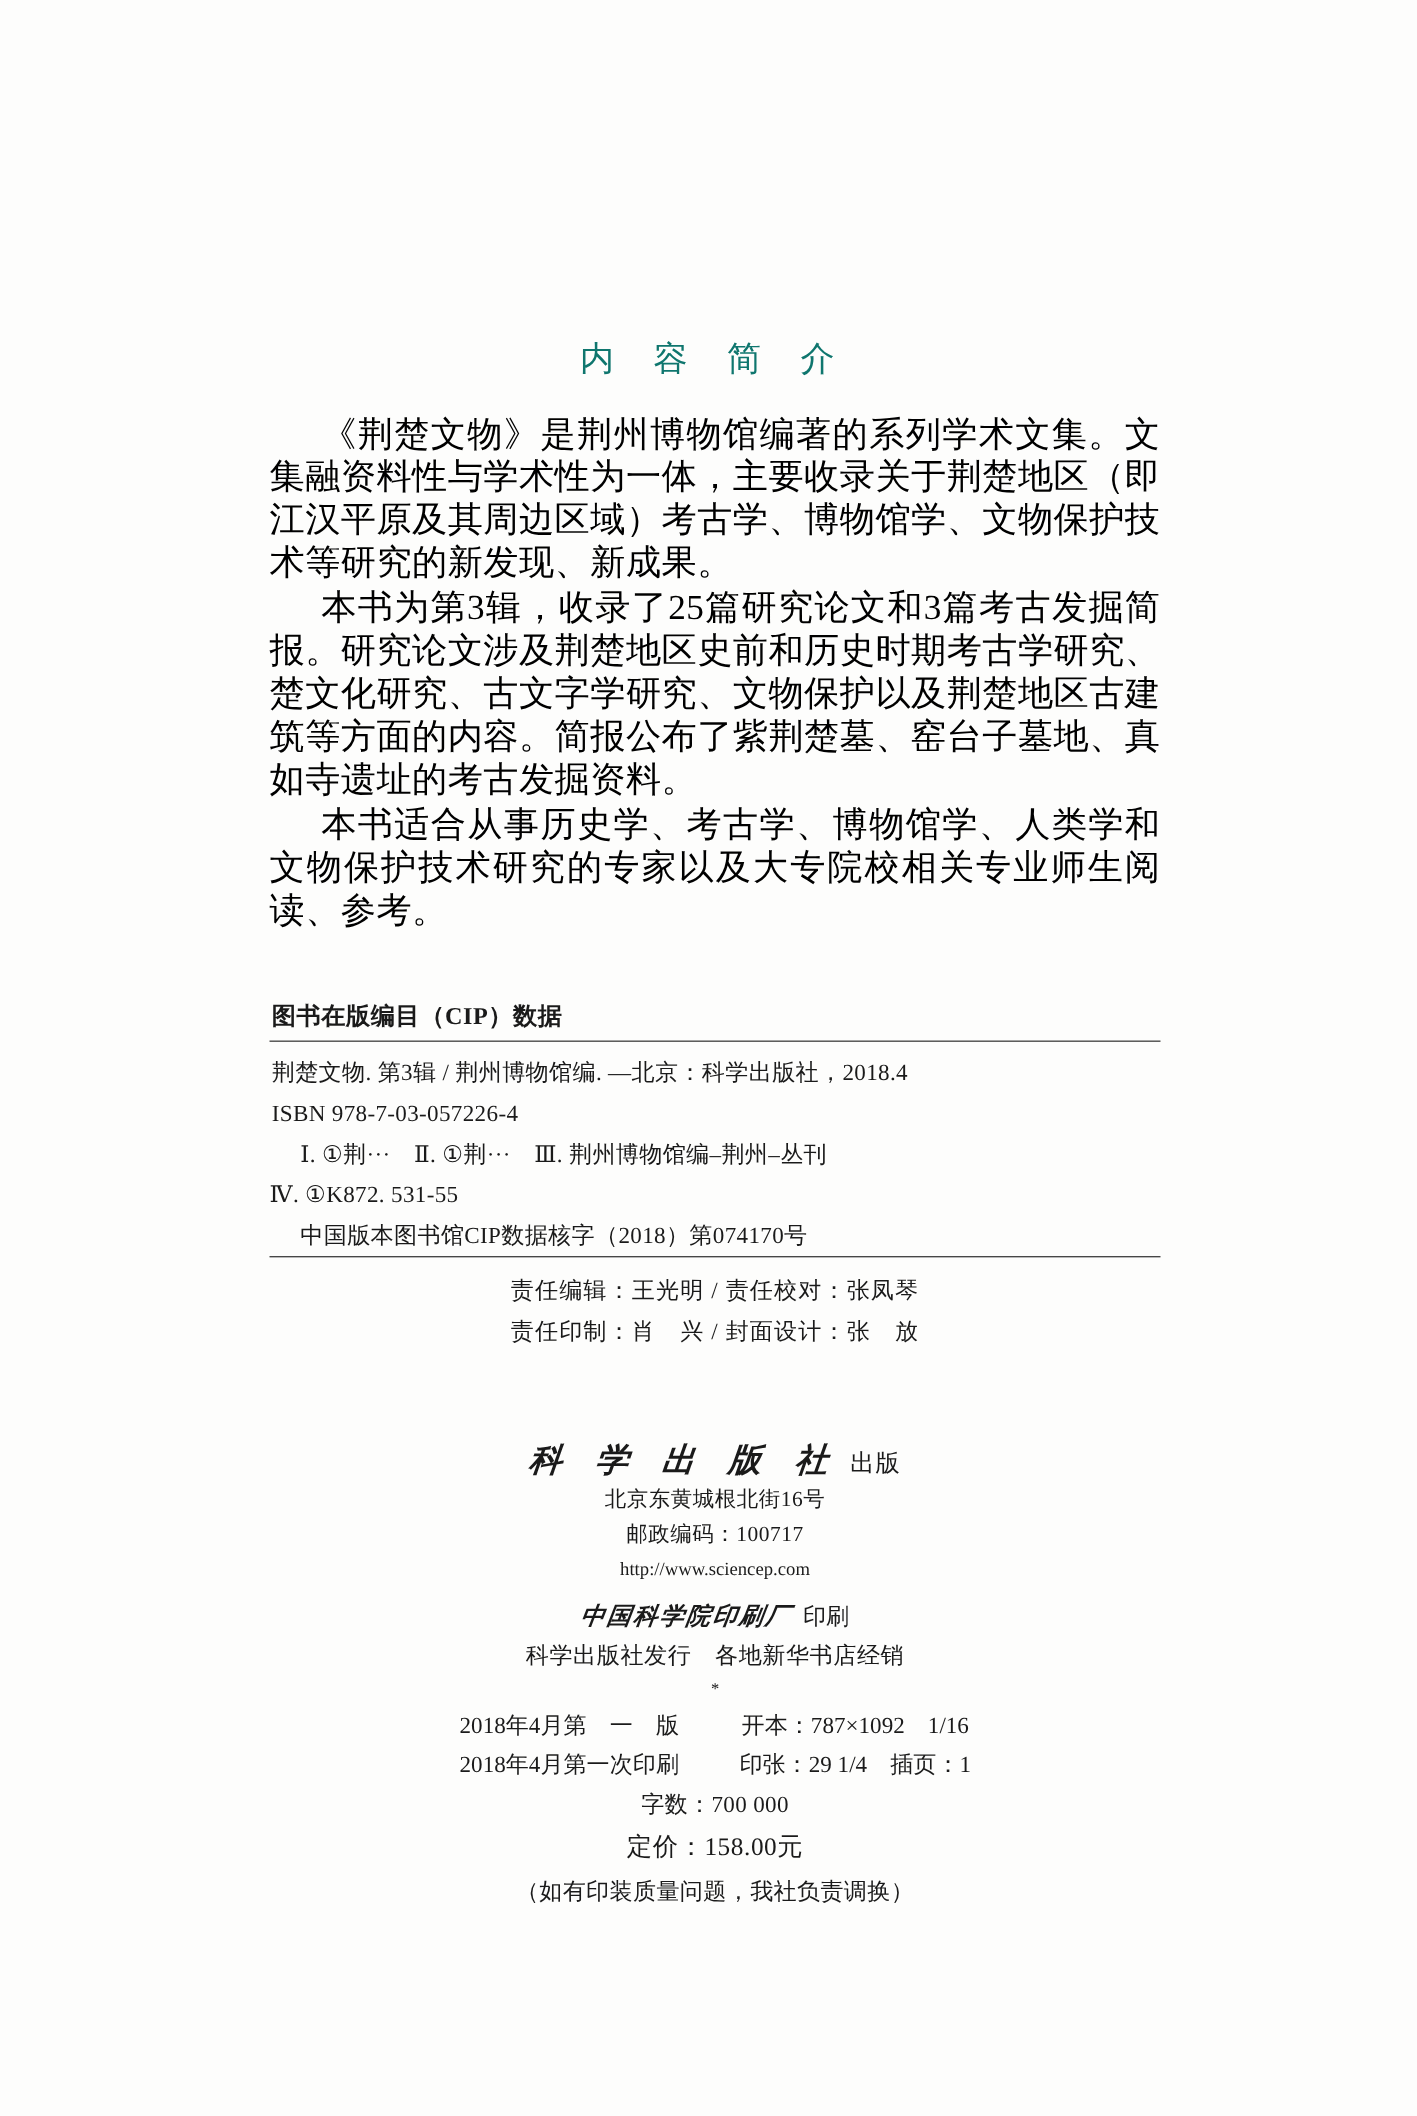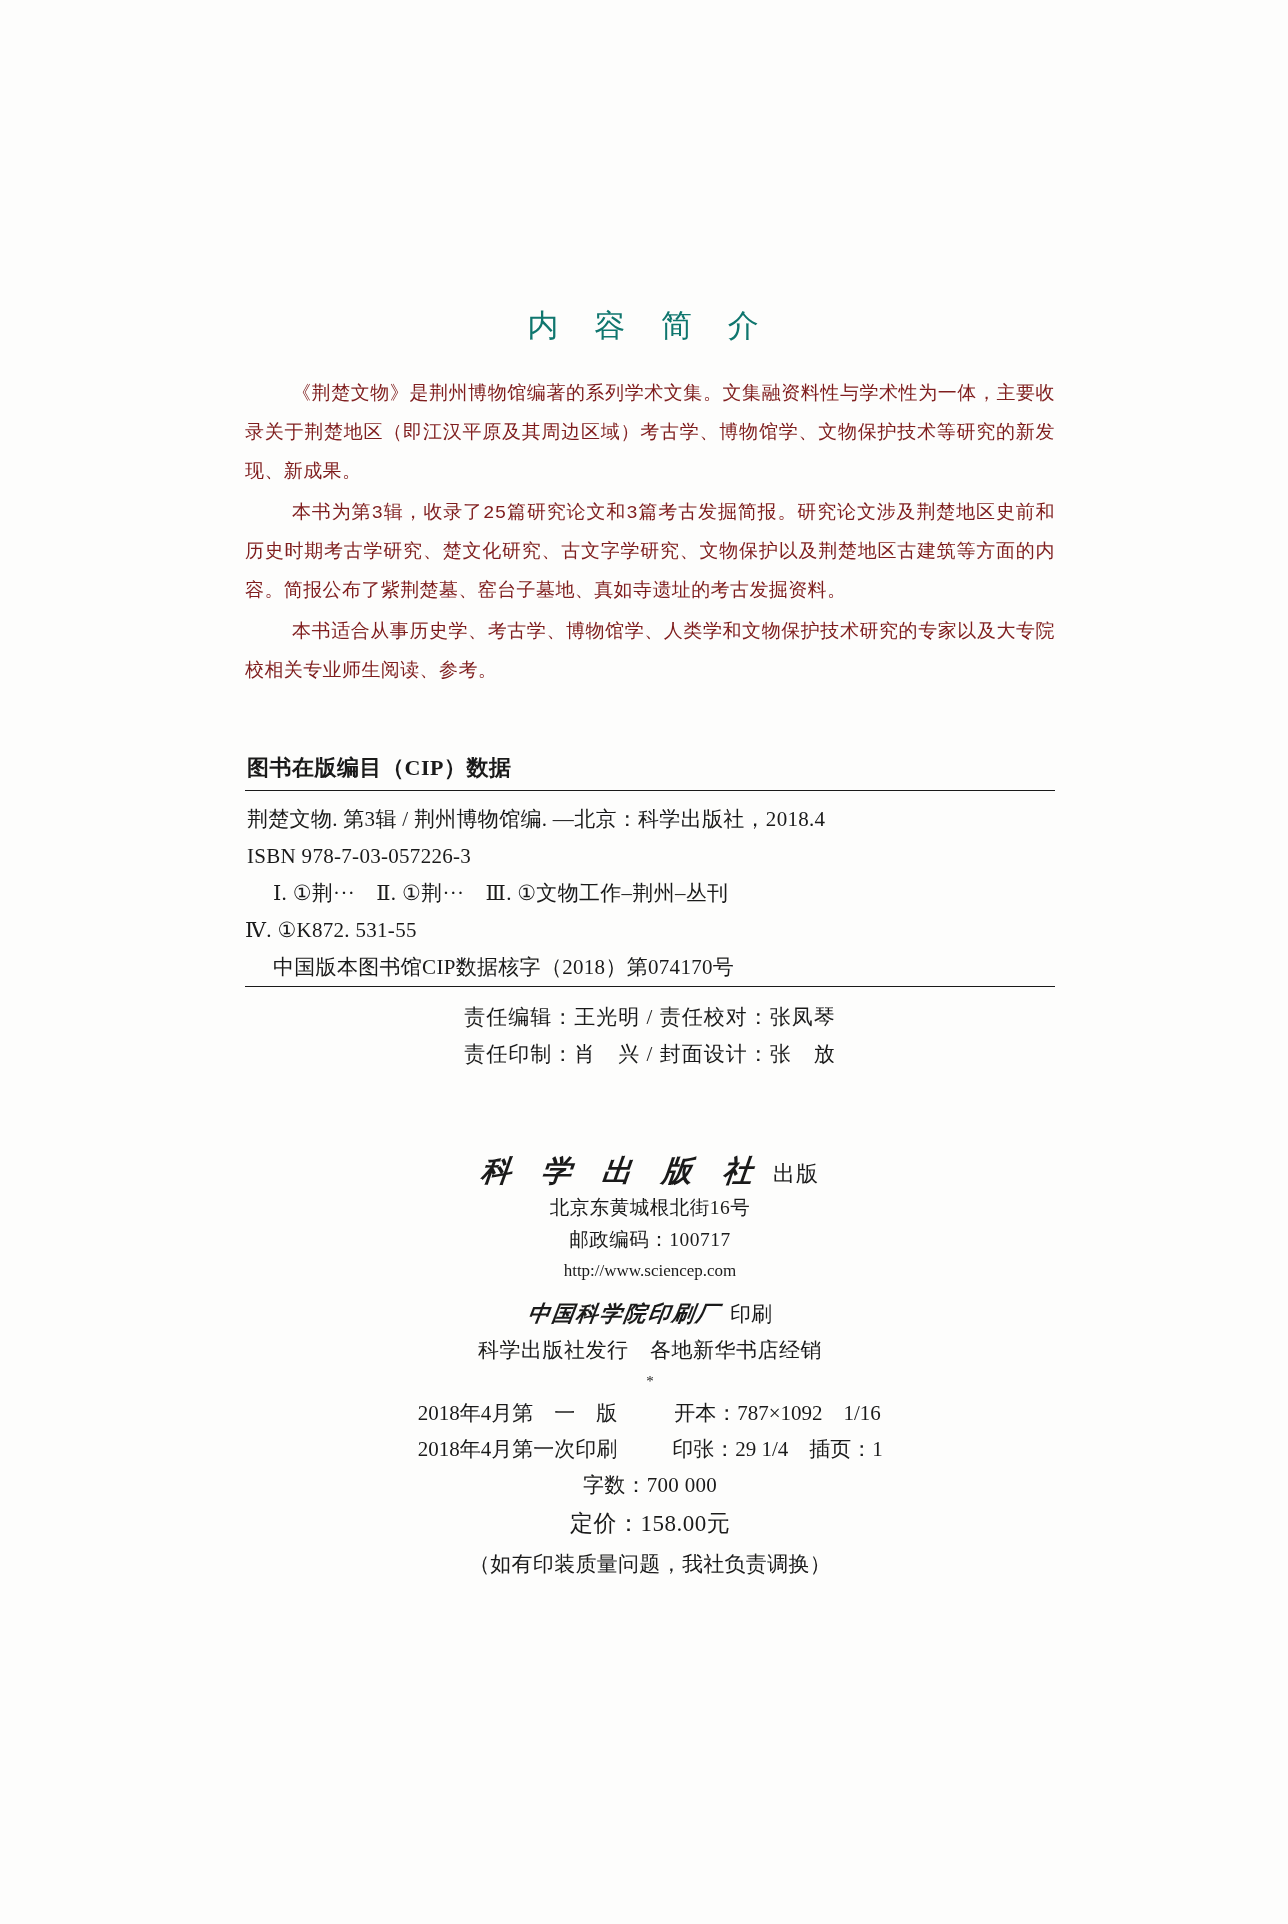--- a/index.html
+++ b/index.html
@@ -36,28 +36,27 @@
     letter-spacing: 14px;
     margin-top: 305px;
     margin-bottom: 28px;
     font-family: "Liberation Serif", "DejaVu Serif", serif;
     font-weight: normal;
     color: #0f766e;
   }
 
   
   .intro p {
-    font-size: 19px;
+    font-size: 32px;
     line-height: 39px;
     text-indent: 47px;
     margin: 0 0 2px 0;
     text-align: justify;
     letter-spacing: 0.4px;
-    color: #7f1d1d;
-    font-family: Liberation Mono, monospace;
+    color: #000000;
   }
 
   
   .cip {
     margin-top: 62px;
   }
   .cip-heading {
     font-size: 22px;
     font-weight: bold;
     letter-spacing: 0.5px;
@@ -204,22 +203,22 @@
     <div class="intro">
       <p>《荆楚文物》是荆州博物馆编著的系列学术文集。文集融资料性与学术性为一体，主要收录关于荆楚地区（即江汉平原及其周边区域）考古学、博物馆学、文物保护技术等研究的新发现、新成果。</p>
       <p>本书为第3辑，收录了25篇研究论文和3篇考古发掘简报。研究论文涉及荆楚地区史前和历史时期考古学研究、楚文化研究、古文字学研究、文物保护以及荆楚地区古建筑等方面的内容。简报公布了紫荆楚墓、窑台子墓地、真如寺遗址的考古发掘资料。</p>
       <p>本书适合从事历史学、考古学、博物馆学、人类学和文物保护技术研究的专家以及大专院校相关专业师生阅读、参考。</p>
     </div>
 
     <div class="cip">
       <div class="cip-heading">图书在版编目（CIP）数据</div>
       <hr class="rule">
       <div class="cip-line">荆楚文物. 第3辑 / 荆州博物馆编. —北京：科学出版社，2018.4</div>
-      <div class="cip-line">ISBN 978-7-03-057226-3</div>
-      <div class="cip-line indent">Ⅰ. ①荆···　Ⅱ. ①荆···　Ⅲ. ①文物工作–荆州–丛刊</div>
+      <div class="cip-line">ISBN 978-7-03-057226-4</div>
+      <div class="cip-line indent">Ⅰ. ①荆···　Ⅱ. ①荆···　Ⅲ. 荆州博物馆编–荆州–丛刊</div>
       <div class="cip-line indent2">Ⅳ. ①K872. 531-55</div>
       <div class="cip-line center-ish">中国版本图书馆CIP数据核字（2018）第074170号</div>
       <hr class="rule thin">
     </div>
 
     <div class="staff">
       <div class="kai">责任编辑：王光明 / 责任校对：张凤琴</div>
       <div class="kai">责任印制：肖　兴 / 封面设计：张　放</div>
     </div>
 

